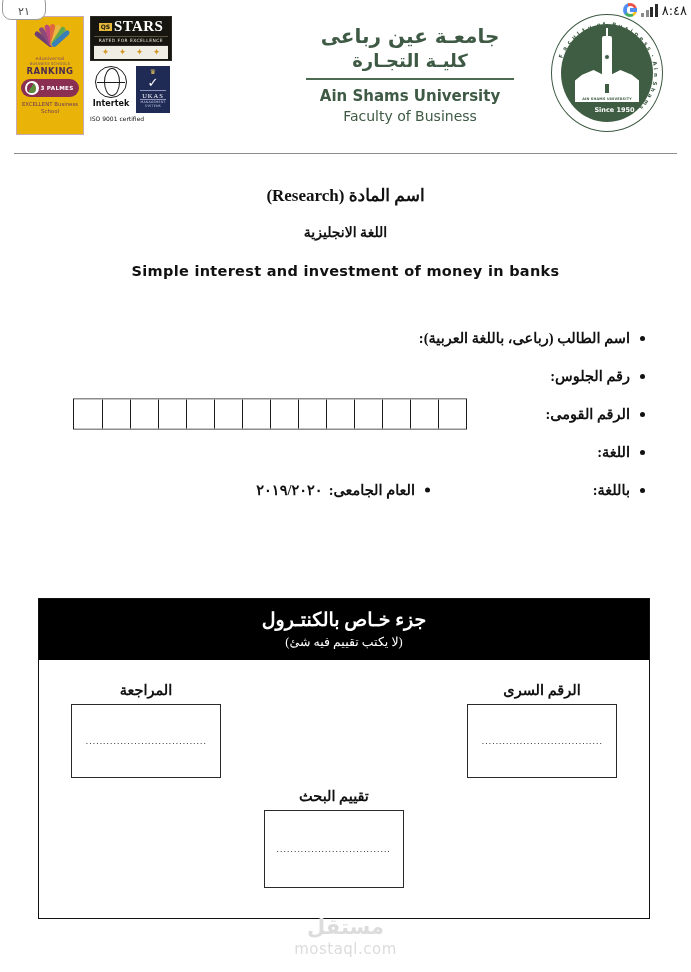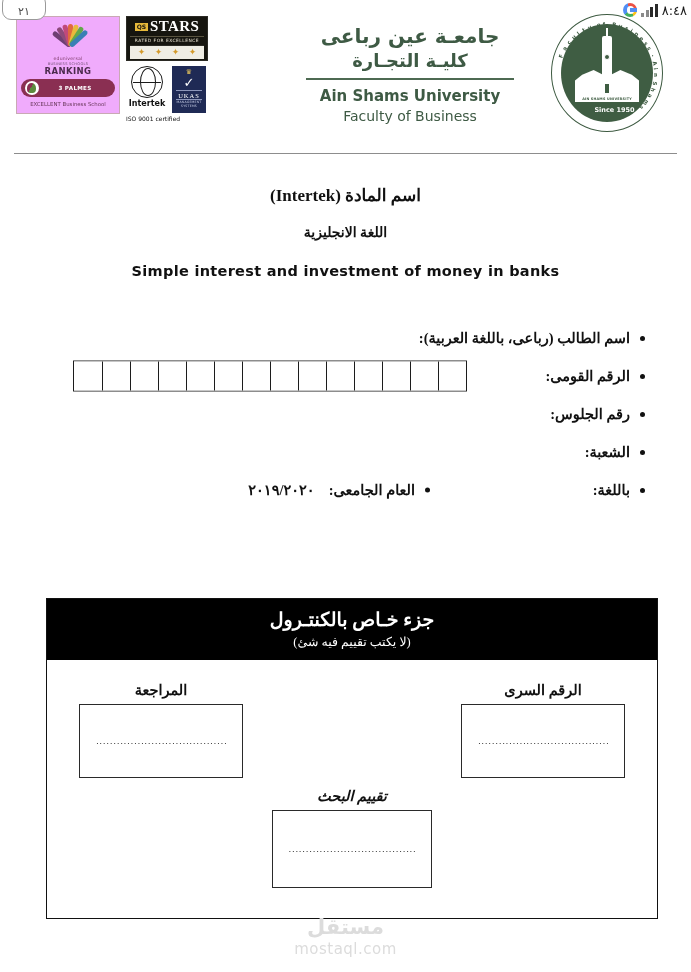--- a/index.html
+++ b/index.html
@@ -111,24 +111,24 @@
   
   .accred {
     position: absolute;
     left: 16px; top: 8px;
     display: flex;
     gap: 6px;
     align-items: flex-start;
     direction: ltr;
   }
   .accred-col-a {
-    width: 104px;
+    width: 68px;
     border: 1px solid #c9a9b4;
-    padding: 4px 3px 5px;
-    background: #f0abfc;
+    padding: 4px 3px 19px;
+    background: #eab308;
     text-align: center;
   }
   .edu-swoosh {
     width: 54px; height: 32px;
     margin: 1px auto 2px;
     position: relative;
   }
   .edu-swoosh .fan {
     position: absolute;
     left: 50%; top: 2px;
@@ -567,21 +567,20 @@
   }
 
   
   .control {
     position: absolute;
     left: 38px;
     top: 598px;
     width: 612px;
     border: 1.5px solid #111;
     background: #fff;
-    margin-left: 8px;
   }
   .control-head {
     background: #000;
     color: #fff;
     text-align: center;
     padding: 9px 0 9px;
   }
   .control-title {
     font-family: "Liberation Serif", serif;
     font-weight: bold;
@@ -595,30 +594,29 @@
     line-height: 1.4;
     margin-top: 1px;
   }
   .control-body {
     position: relative;
     height: 258px;
     padding: 0;
   }
   .boxgroup {
     position: absolute;
-    width: 164px;
+    width: 150px;
   }
   .boxgroup.right { right: 32px; top: 22px; }
   .boxgroup.left  { left: 32px;  top: 22px; }
   .boxgroup.centre {
     left: 50%;
     margin-left: -80px;
-    width: 160px;
+    width: 140px;
     top: 128px;
-    font-style: italic;
   }
   .box-caption {
     text-align: center;
     font-family: "Liberation Serif", serif;
     font-weight: bold;
     font-size: 14.5px;
     margin-bottom: 5px;
   }
   .box-frame {
     border: 1.3px solid #2a2a2a;
@@ -785,29 +783,34 @@
       <div class="seal-base-txt">AIN SHAMS UNIVERSITY</div>
       <div class="seal-since">Since 1950</div>
     </div>
   </div>
 
   <div class="header-rule"></div>
 </div>
 
 <div class="doc">
 
-  <div class="ctr line-subject-label">اسم المادة (Intertek)</div>
+  <div class="ctr line-subject-label">اسم المادة (Research)</div>
   <div class="ctr line-subject-value">اللغة الانجليزية</div>
   <div class="ctr line-research-value">Simple interest and investment of money in banks</div>
 
   <div class="fields">
 
     <div class="field-row">
       <span class="bullet"></span>
       <span class="field-label">اسم الطالب (رباعى، باللغة العربية):</span>
+    </div>
+
+    <div class="field-row">
+      <span class="bullet"></span>
+      <span class="field-label">رقم الجلوس:</span>
     </div>
 
     <div class="field-row">
       <span class="bullet"></span>
       <span class="field-label">الرقم القومى:</span>
       <div class="id-grid" id="id-grid">
           <div class="id-cell"></div>
           <div class="id-cell"></div>
           <div class="id-cell"></div>
           <div class="id-cell"></div>
@@ -819,35 +822,30 @@
           <div class="id-cell"></div>
           <div class="id-cell"></div>
           <div class="id-cell"></div>
           <div class="id-cell"></div>
           <div class="id-cell"></div>
         </div>
     </div>
 
     <div class="field-row">
       <span class="bullet"></span>
-      <span class="field-label">رقم الجلوس:</span>
-    </div>
-
-    <div class="field-row">
-      <span class="bullet"></span>
-      <span class="field-label">الشعبة:</span>
+      <span class="field-label">اللغة:</span>
     </div>
 
     <div class="field-row">
       <span class="bullet"></span>
       <span class="field-label">باللغة:</span>
       <div class="year-inline">
         <span class="bullet"></span>
         <span class="field-label">العام الجامعى:</span>
-        <span class="field-label" style="margin-right:14px;">٢٠١٩/٢٠٢٠</span>
+        <span class="field-label" style="margin-right:6px;">٢٠١٩/٢٠٢٠</span>
       </div>
     </div>
 
   </div>
 </div>
 
 <div class="control">
   <div class="control-head">
     <div class="control-title">جزء خـاص بالكنتـرول</div>
     <div class="control-note">(لا يكتب تقييم فيه شئ)</div>

